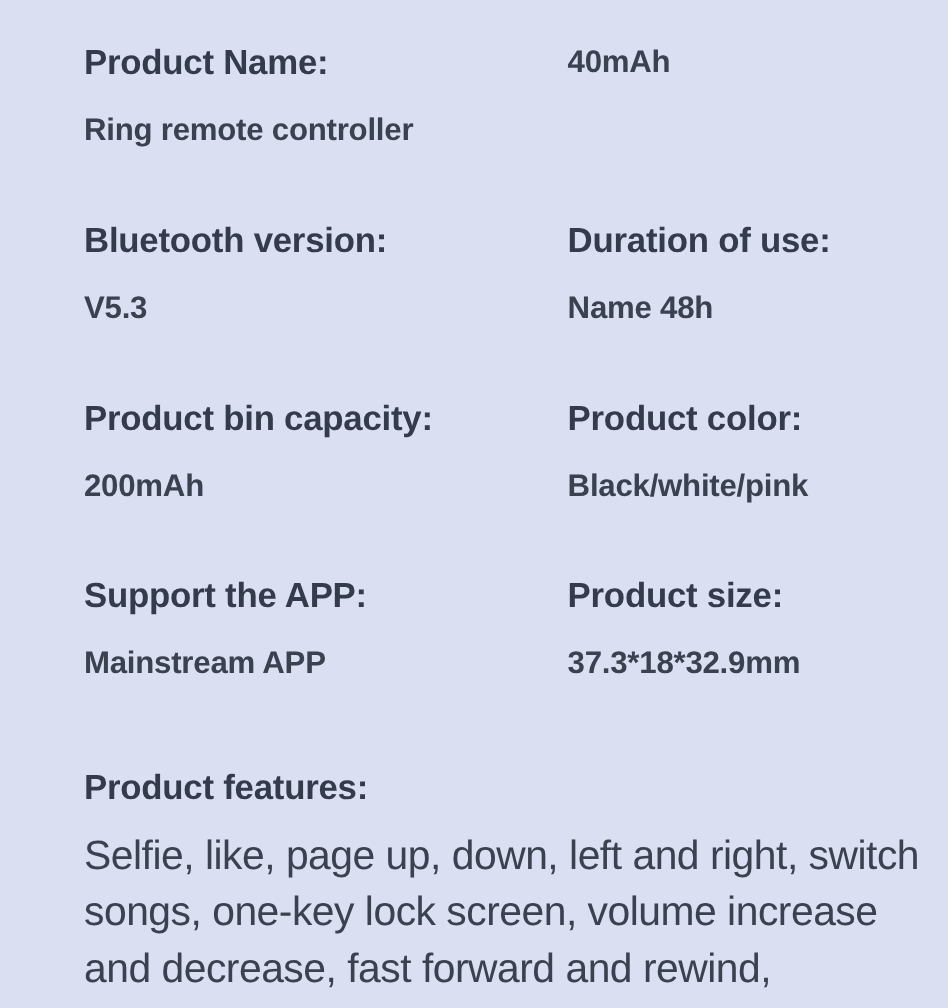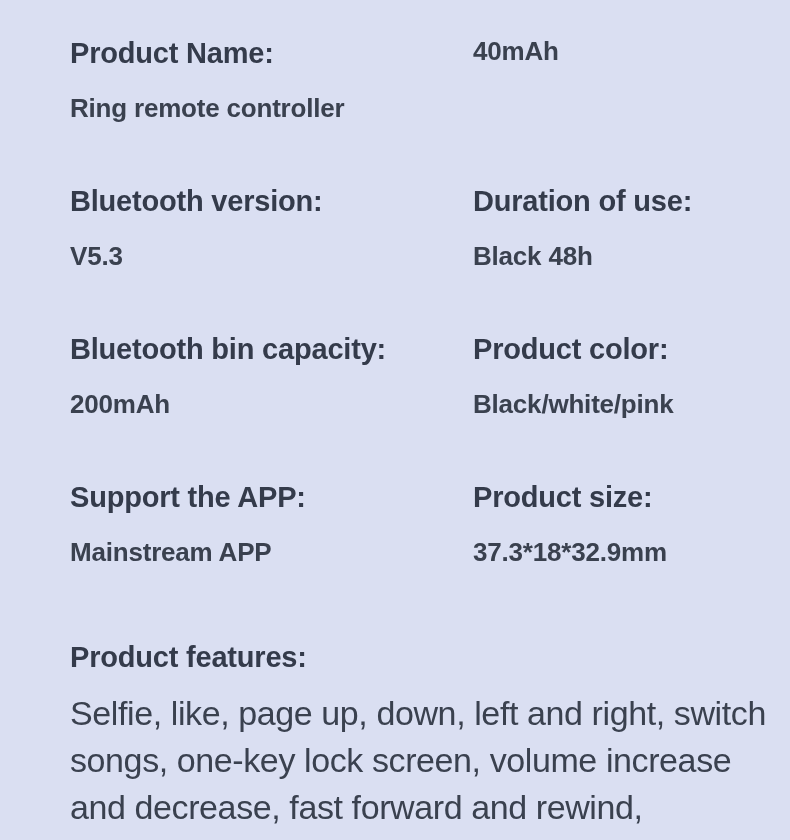--- a/index.html
+++ b/index.html
@@ -76,25 +76,25 @@
       <div class="spec-value">40mAh</div>
     </div>
 
     <div class="spec-cell">
       <div class="spec-label">Bluetooth version:</div>
       <div class="spec-value">V5.3</div>
     </div>
 
     <div class="spec-cell">
       <div class="spec-label">Duration of use:</div>
-      <div class="spec-value">Black 48h</div>
+      <div class="spec-value">Name 48h</div>
     </div>
 
     <div class="spec-cell">
-      <div class="spec-label">Bluetooth bin capacity:</div>
+      <div class="spec-label">Product bin capacity:</div>
       <div class="spec-value">200mAh</div>
     </div>
 
     <div class="spec-cell">
       <div class="spec-label">Product color:</div>
       <div class="spec-value">Black/white/pink</div>
     </div>
 
     <div class="spec-cell">
       <div class="spec-label">Support the APP:</div>

